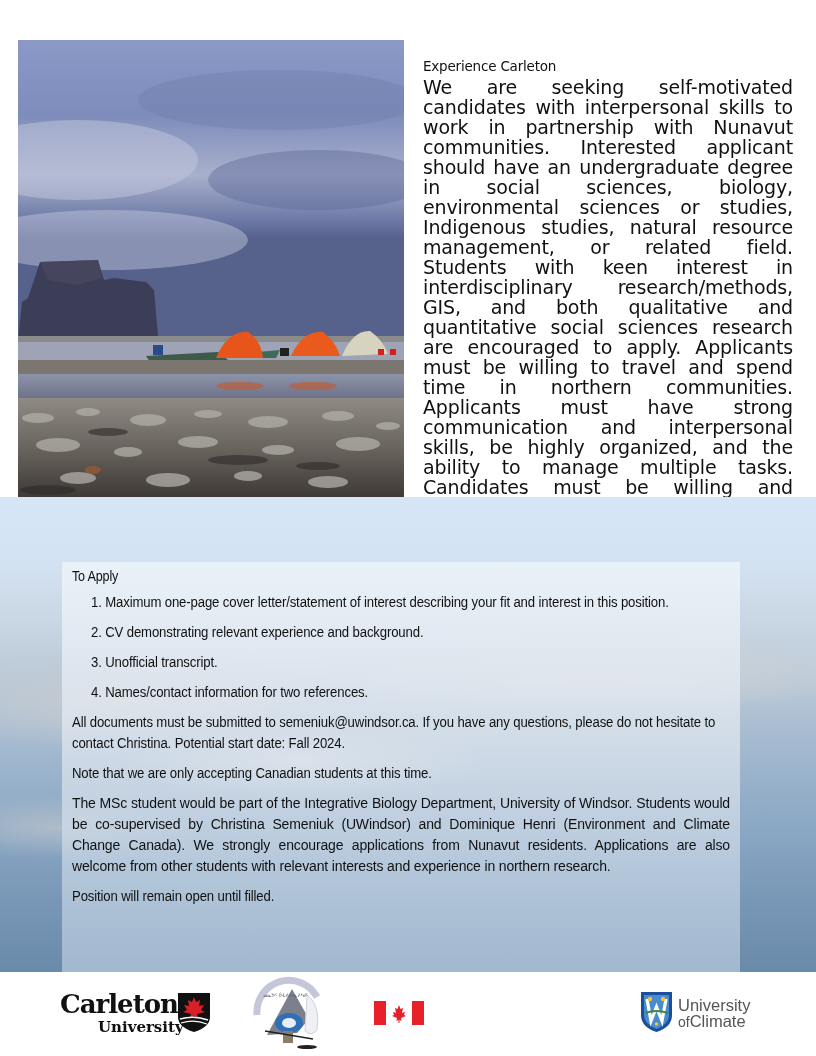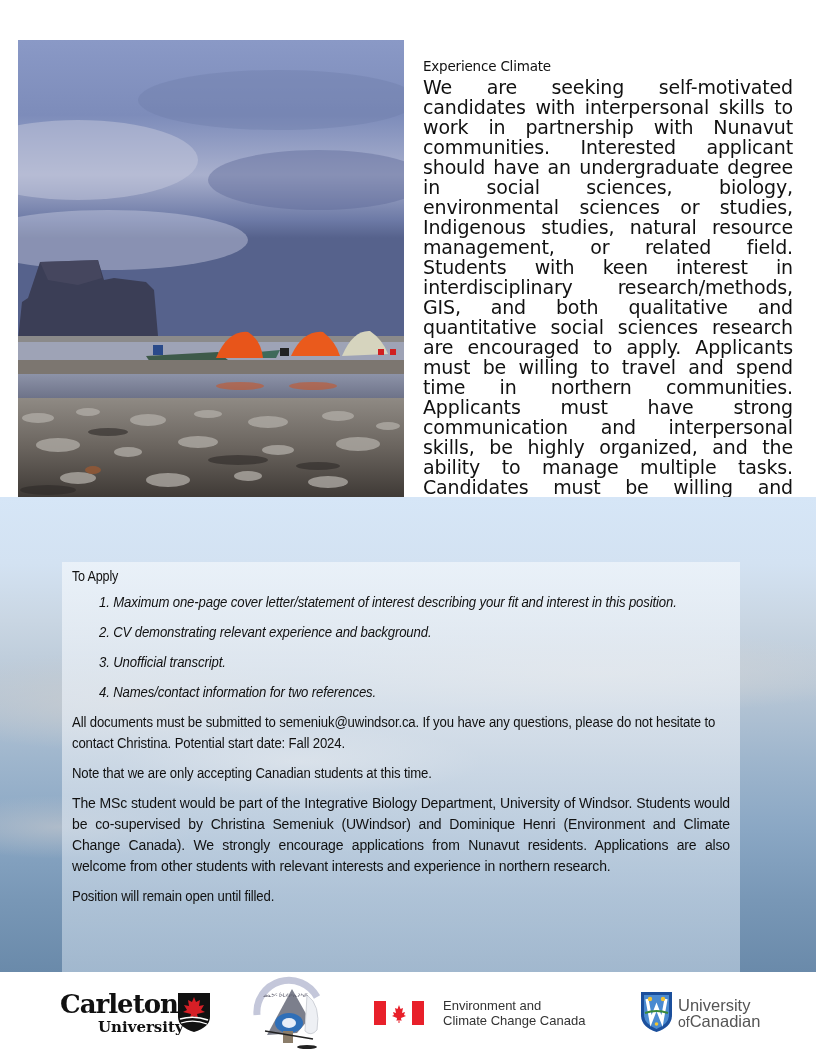--- a/index.html
+++ b/index.html
@@ -42,21 +42,21 @@
   .apply {
     position:absolute; left:62px; top:562px; width:678px; height:452px;
     background: linear-gradient(180deg, rgba(238,244,250,0.82) 0%, rgba(225,232,240,0.72) 40%, rgba(196,212,228,0.7) 75%, rgba(176,196,216,0.72) 100%);
     box-sizing:border-box; padding:6px 10px 8px 10px;
     font-family: "Liberation Sans", sans-serif;
   }
   .apply h3 {
     margin:0 0 8px 0; font-size:14px; font-weight:normal; letter-spacing:-0.2px;
     transform:scaleX(0.9); transform-origin:left;
   }
-  .apply ol { list-style:none; margin:8px; padding:0 0 0 19px;font-style:italic; }
+  .apply ol { list-style:none; margin:0; padding:0 0 0 19px; }
   .apply li {
     font-size:14px; line-height:21px; margin:0 0 9px 0; letter-spacing:-0.15px;
     transform:scaleX(0.94); transform-origin:left; width:690px;
   }
   .apply p {
     margin:0 0 9px 0; font-size:14px; line-height:21px; letter-spacing:-0.15px;
   }
   .apply p.condensed { transform:scaleX(0.94); transform-origin:left; width:700px; }
   .apply p.justify { text-align:justify; }
 
@@ -152,21 +152,21 @@
       <ellipse cx="90" cy="392" rx="20" ry="4"></ellipse>
         <ellipse cx="220" cy="420" rx="30" ry="5"></ellipse>
       <ellipse cx="300" cy="426" rx="22" ry="4"></ellipse>
         <ellipse cx="30" cy="450" rx="28" ry="5"></ellipse>
     </g>
     <ellipse cx="75" cy="430" rx="8" ry="4" fill="#a05a30" opacity="0.7"></ellipse>
   </svg>
 </div>
 
 <section class="experience">
-  <h2>Experience Climate</h2>
+  <h2>Experience Carleton</h2>
   <p>We are seeking self-motivated candidates with interpersonal skills to work in partnership with Nunavut communities. Interested applicant should have an undergraduate degree in social sciences, biology, environmental sciences or studies, Indigenous studies, natural resource management, or related field. Students with keen interest in interdisciplinary research/methods, GIS, and both qualitative and quantitative social sciences research are encouraged to apply. Applicants must be willing to travel and spend time in northern communities. Applicants must have strong communication and interpersonal skills, be highly organized, and the ability to manage multiple tasks. Candidates must be willing and committed to co-developing projects with local and regional partners, supporting Inuit research priorities, and enhancing Inuit self-determination in research. Above all, we are seeking applicants who are kind, and desire to help make the world a better place for nature and people.</p>
 </section>
 
 <div class="landscape"></div>
 
 <section class="apply">
   <h3>To Apply</h3>
   <ol>
     <li>1. Maximum one-page cover letter/statement of interest describing your fit and interest in this position.</li>
     <li>2. CV demonstrating relevant experience and background.</li>
@@ -205,32 +205,28 @@
     </svg>
   </div>
 
   <div class="logo eccc">
     <svg width="50" height="24" viewBox="0 0 50 24">
       <rect x="0" y="0" width="12" height="24" fill="#e8202a"></rect>
       <rect x="38" y="0" width="12" height="24" fill="#e8202a"></rect>
       <rect x="12" y="0" width="26" height="24" fill="#fff"></rect>
       <path d="M25 4 L26.5 8 L29 7 L28 12 L31 11 L30 14 L32 15 L27 17 L27.5 20 L25.5 19 L25.5 22 L24.5 22 L24.5 19 L22.5 20 L23 17 L18 15 L20 14 L19 11 L22 12 L21 7 L23.5 8 Z" fill="#e8202a"></path>
     </svg>
-    <div class="t">
-      <div>Environment and</div>
-      <div>Climate Change Canada</div>
-    </div>
   </div>
 
   <div class="logo uwin">
     <svg width="33" height="42" viewBox="0 0 33 42">
       <path d="M1 1 H32 V24 Q32 36 16.5 41 Q1 36 1 24 Z" fill="#1b4f9c"></path>
       <path d="M4 4 H29 V24 Q29 33 16.5 38 Q4 33 4 24 Z" fill="#4a8ad0"></path>
       <path d="M7 8 L11 30 L16.5 16 L22 30 L26 8" stroke="#fff" stroke-width="3.2" fill="none"></path>
       <circle cx="10" cy="8" r="2.2" fill="#f4c430"></circle>
       <circle cx="23" cy="8" r="2.2" fill="#f4c430"></circle>
       <path d="M5 22 Q16.5 18 28 22" stroke="#3a8a3a" stroke-width="2" fill="none"></path>
       <circle cx="16.5" cy="33" r="1.8" fill="#f4c430"></circle>
     </svg>
     <span class="u1">University</span>
-    <span class="u2"><small>of</small><span>Canadian</span></span>
+    <span class="u2"><small>of</small><span>Climate</span></span>
   </div>
 </footer>
 
 </body></html>

